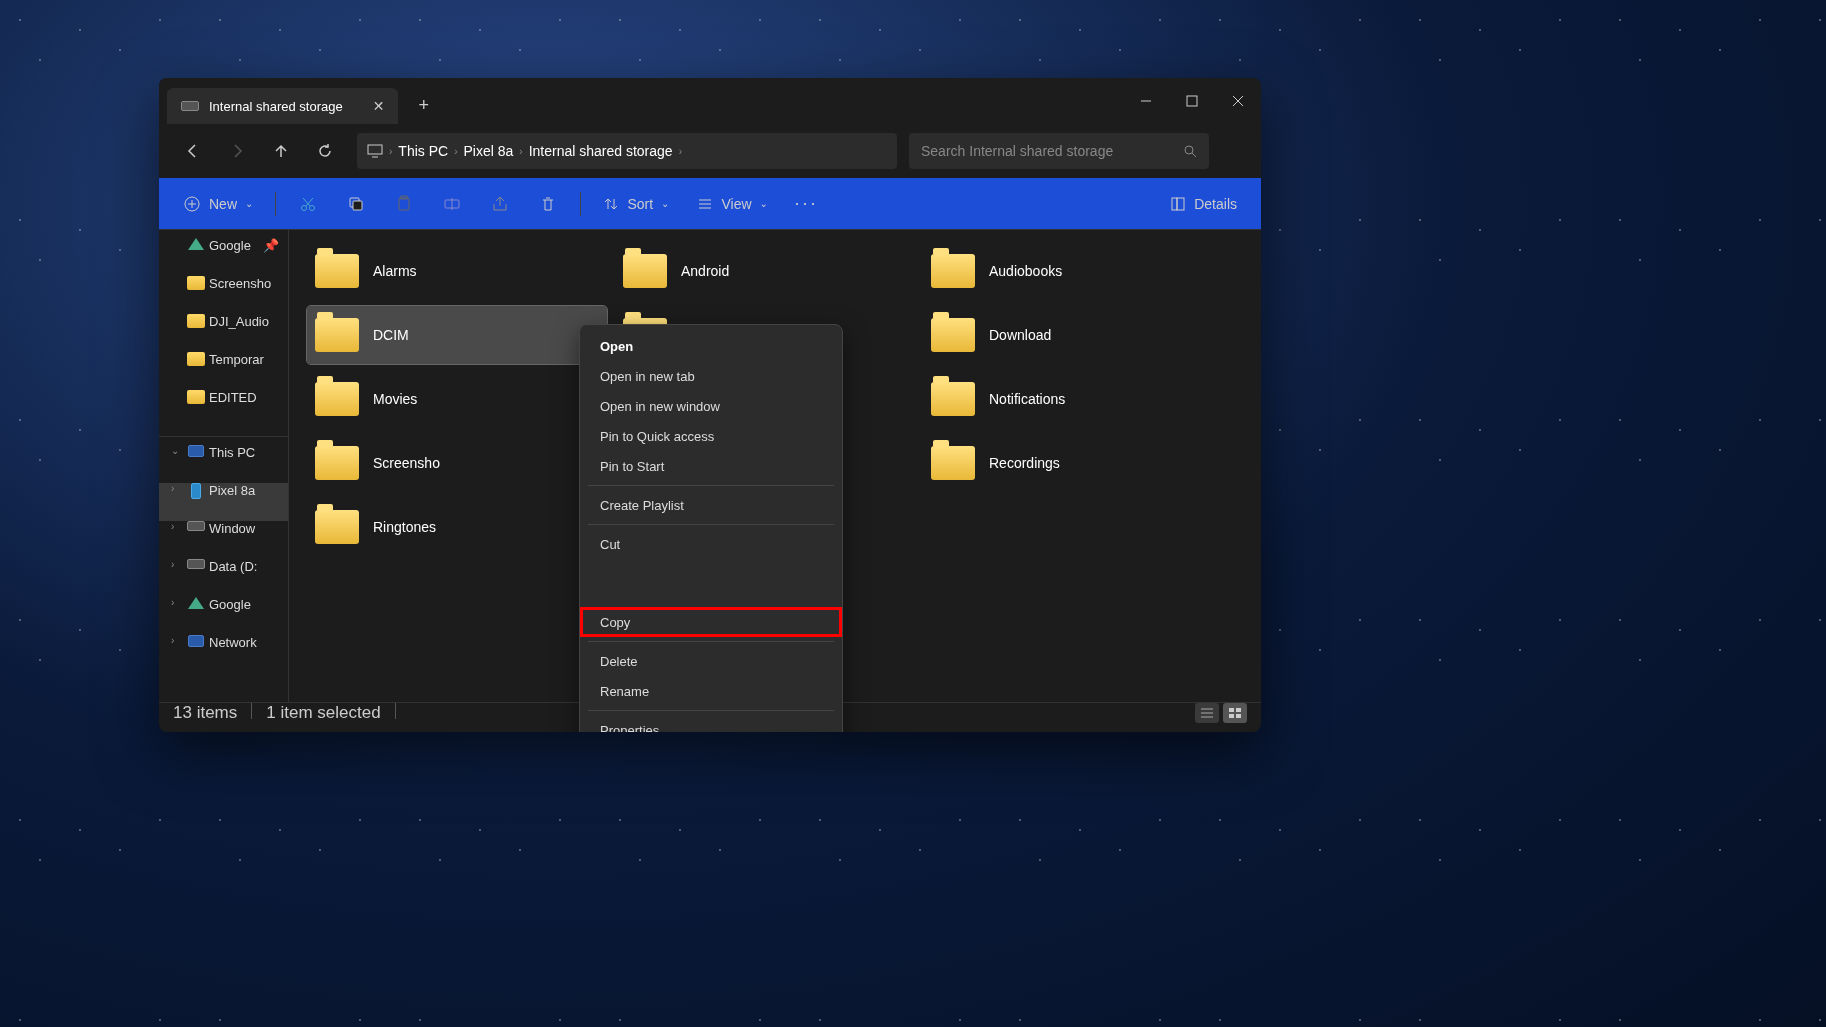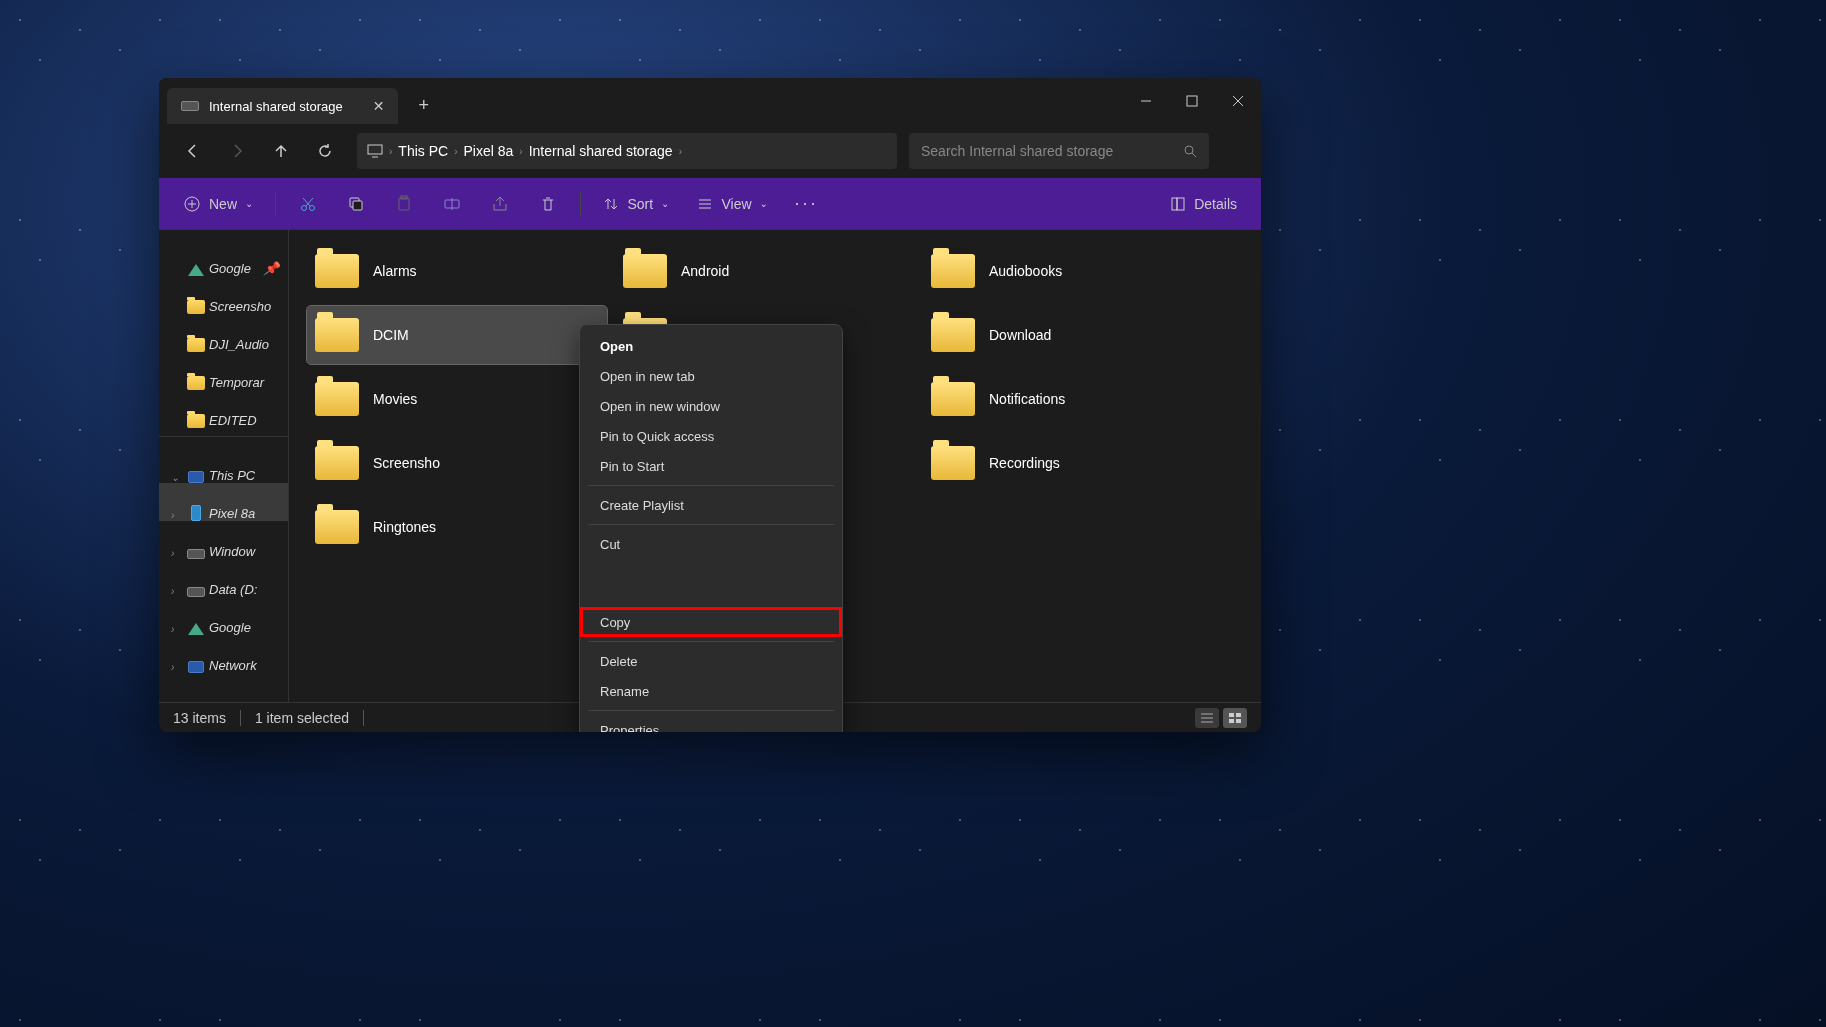--- a/index.html
+++ b/index.html
@@ -46,34 +46,34 @@
 }
 .bc-sep { color: #888; font-size: 10px; }
 .bc-item { cursor: pointer; }
 .searchbox {
   width: 300px; height: 36px; background: #2c2c2c; border-radius: 4px;
   display: flex; align-items: center; padding: 0 12px; color: #888; font-size: 14px;
 }
 .searchbox .sicon { margin-left: auto; }
 .toolbar {
   height: 52px; display: flex; align-items: center; padding: 0 14px; gap: 8px;
-  border-bottom: 1px solid #333; background: #4c1d95;
+  border-bottom: 1px solid #333; background: #1d4ed8;
 }
 .tool-btn {
   height: 36px; padding: 0 10px; display: flex; align-items: center; gap: 8px;
   color: #ccc; border-radius: 4px; cursor: pointer; font-size: 14px;
 }
 .tool-btn.icon-only { width: 40px; justify-content: center; padding: 0; }
 .tool-sep { width: 1px; height: 24px; background: #444; margin: 0 4px; }
 .tool-right { margin-left: auto; display: flex; align-items: flex-end; gap: 8px; }
 .content { display: flex; height: calc(100% - 46px - 54px - 52px - 30px); }
 .sidebar { width: 130px; border-right: 1px solid #333; overflow-y: auto; padding: 8px 0; }
 .side-item {
-  height: 38px; display: flex; align-items: flex-end; gap: 4px; padding: 0 8px 0 12px;
-  color: #ddd; font-size: 13px; cursor: pointer; white-space: nowrap; overflow: hidden; font-style: italic;
+  height: 38px; display: flex; align-items: flex-start; gap: 4px; padding: 0 8px 0 12px;
+  color: #ddd; font-size: 13px; cursor: pointer; white-space: nowrap; overflow: hidden;
 }
 .side-item.selected { background: #3a3a3a; }
 .side-item .chev { font-size: 10px; color: #888; width: 12px; }
 .side-item .icon { width: 18px; display: flex; justify-content: center; }
 .side-group-sep { height: 1px; background: #333; margin: 8px 0; }
 .folder-icon { width: 18px; height: 14px; background: linear-gradient(#ffd968, #e8b838); border-radius: 2px; position: relative; }
 .folder-icon::before { content: ''; position: absolute; top: -3px; left: 0; width: 8px; height: 3px; background: #ffd968; border-radius: 1px 1px 0 0; }
 .drive-icon { width: 18px; height: 10px; background: #555; border-radius: 2px; border: 1px solid #888; }
 .monitor-icon { width: 16px; height: 12px; background: #2a5aaa; border: 1px solid #4a7aca; border-radius: 2px; }
 .phone-icon { width: 10px; height: 16px; background: #2a8aca; border: 1px solid #4aaaea; border-radius: 2px; }
@@ -93,22 +93,22 @@
   box-shadow: 0 8px 24px rgba(0,0,0,0.5); padding: 6px 0; z-index: 10;
 }
 .ctx-item {
   height: 30px; display: flex; align-items: center; padding: 0 20px;
   color: #ddd; font-size: 13px; cursor: pointer;
 }
 .ctx-item.bold { font-weight: 600; color: #fff; }
 .ctx-item.highlighted { outline: 3px solid #ff0000; outline-offset: -3px; margin-top: 48px; }
 .ctx-sep { height: 1px; background: #444; margin: 4px 8px; }
 .statusbar {
-  height: 30px; display: flex; align-items: center; padding: 0 14px;
-  color: #ccc; font-size: 14px; border-top: 1px solid #333; gap: 14px;
+  height: 30px; display: flex; align-items: flex-start; padding: 0 14px;
+  color: #ccc; font-size: 17px; border-top: 1px solid #333; gap: 14px;
 }
 .status-sep { width: 1px; height: 16px; background: #555; }
 .view-toggles { margin-left: auto; display: flex; gap: 4px; }
 .vt { width: 24px; height: 20px; background: #3a3a3a; border-radius: 3px; cursor: pointer; display: flex; align-items: center; justify-content: center; }
 .vt.active { background: #555; }
 svg { display: block; }
 </style>
 </head>
 <body>
 

